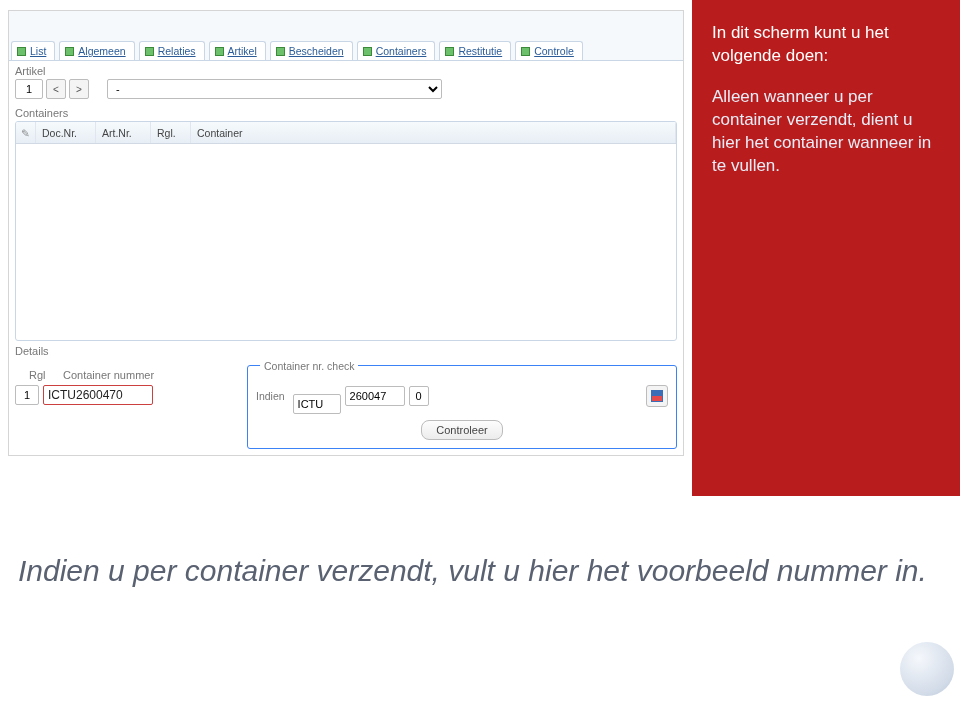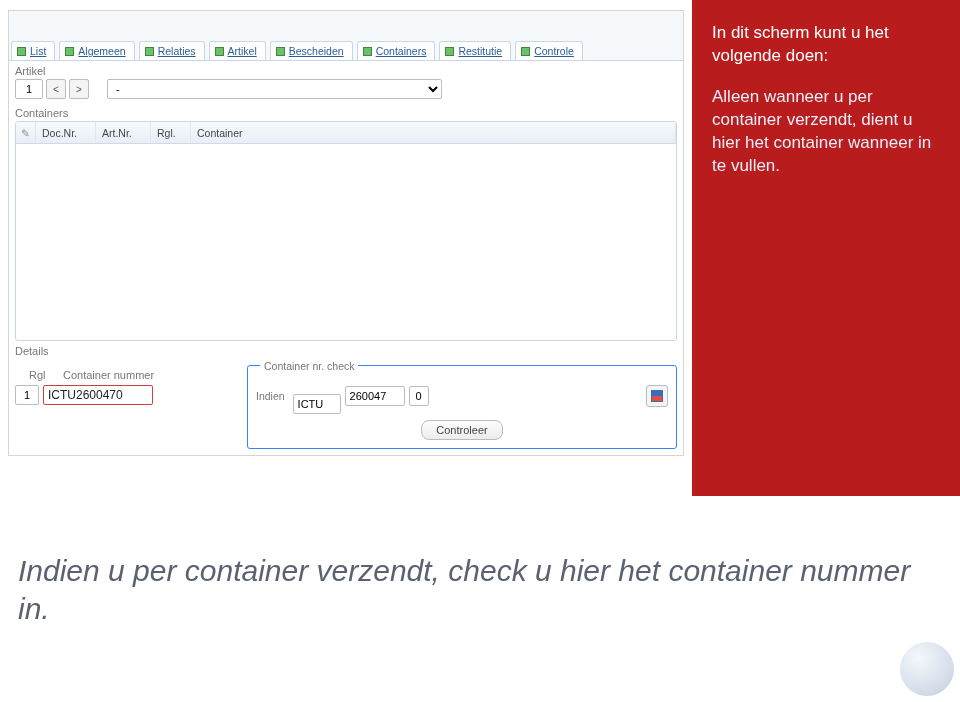--- a/index.html
+++ b/index.html
@@ -309,15 +309,15 @@
       </div>
     </div>
   </div>
 </div>
 
 <div class="blue-panel">
   <p class="header-line">In dit scherm kunt u het volgende doen:</p>
   <p>Alleen wanneer u per container verzendt, dient u hier het container wanneer in te vullen.</p>
 </div>
 
-<div class="big-caption">Indien u per container verzendt, check u hier het container nummer in.</div>
+<div class="big-caption">Indien u per container verzendt, vult u hier het voorbeeld nummer in.</div>
 
 <div class="circle"></div>
 
 </body></html>

